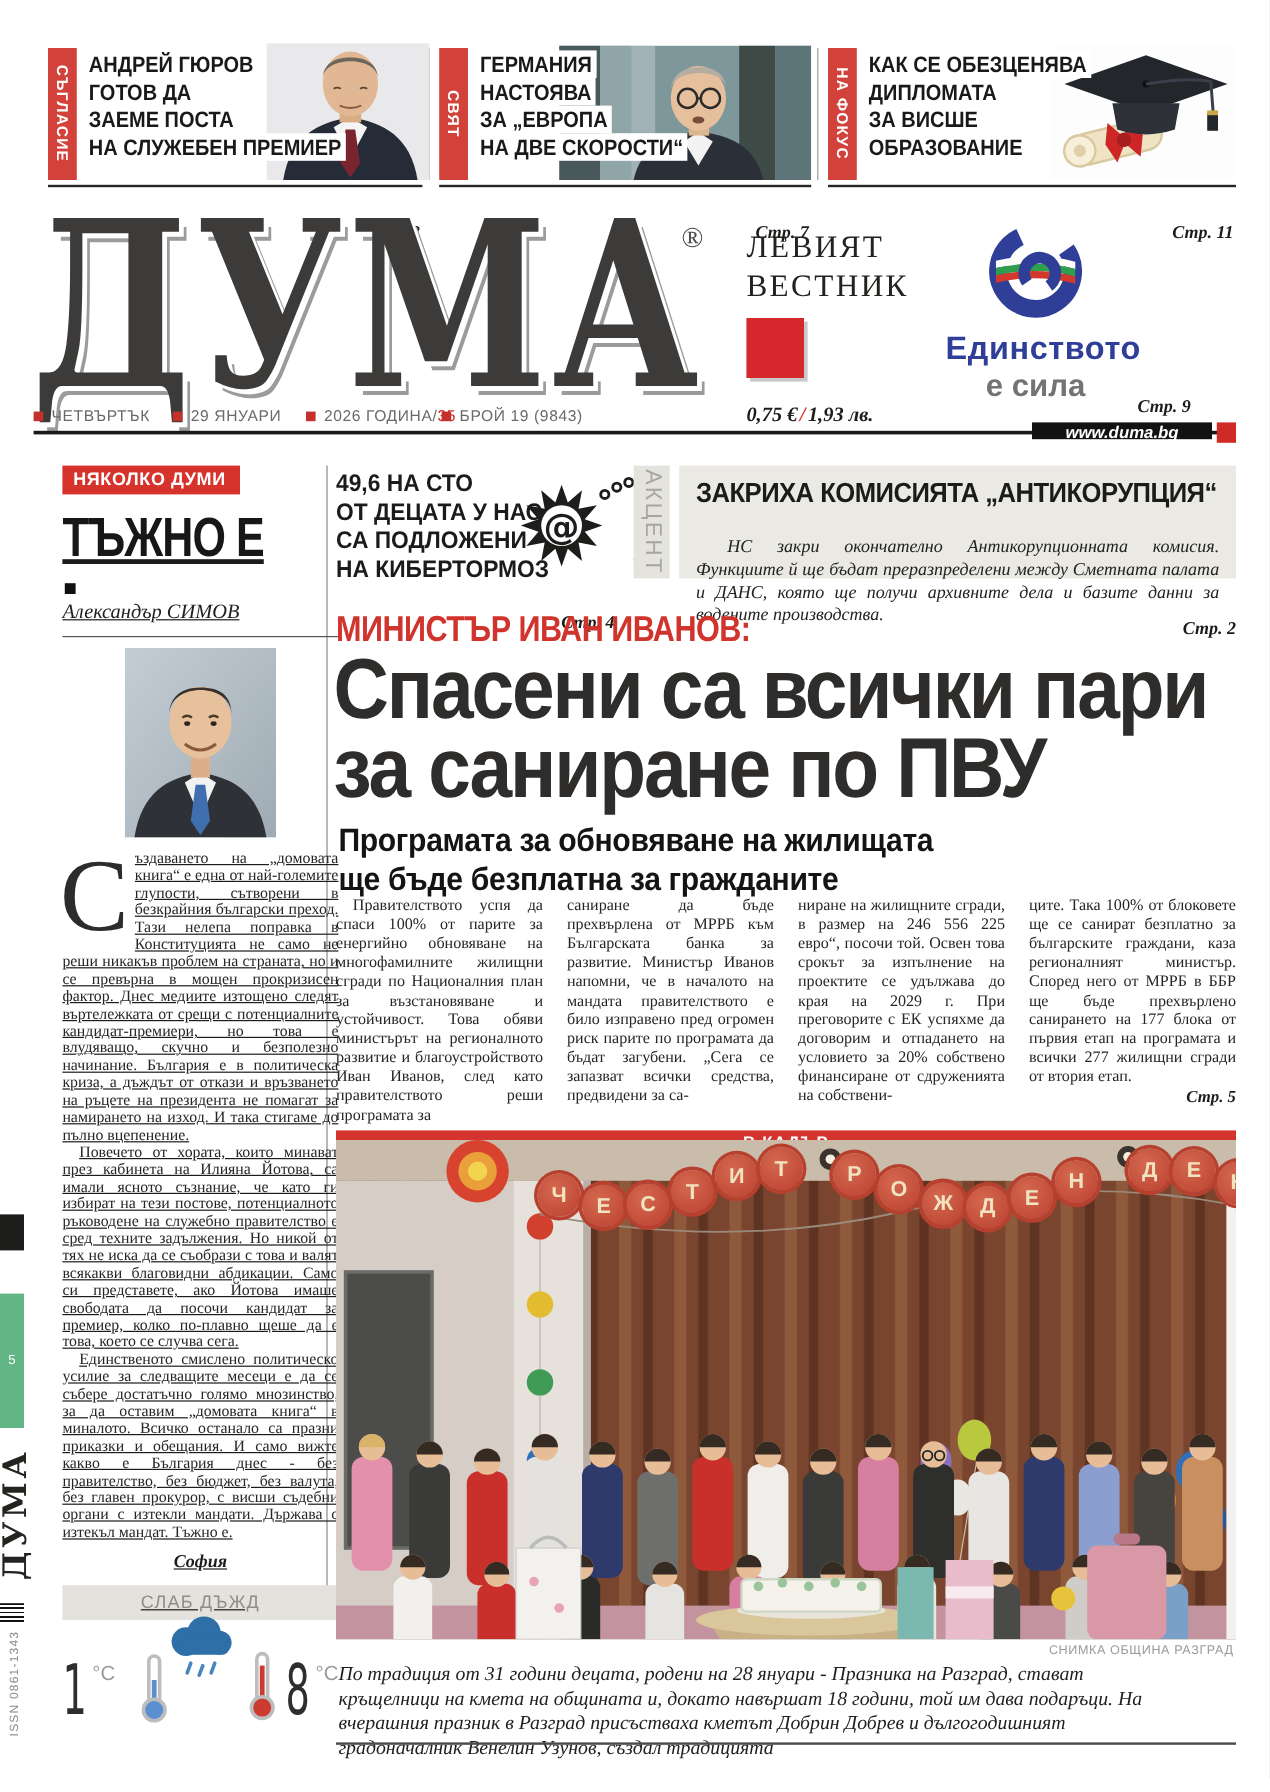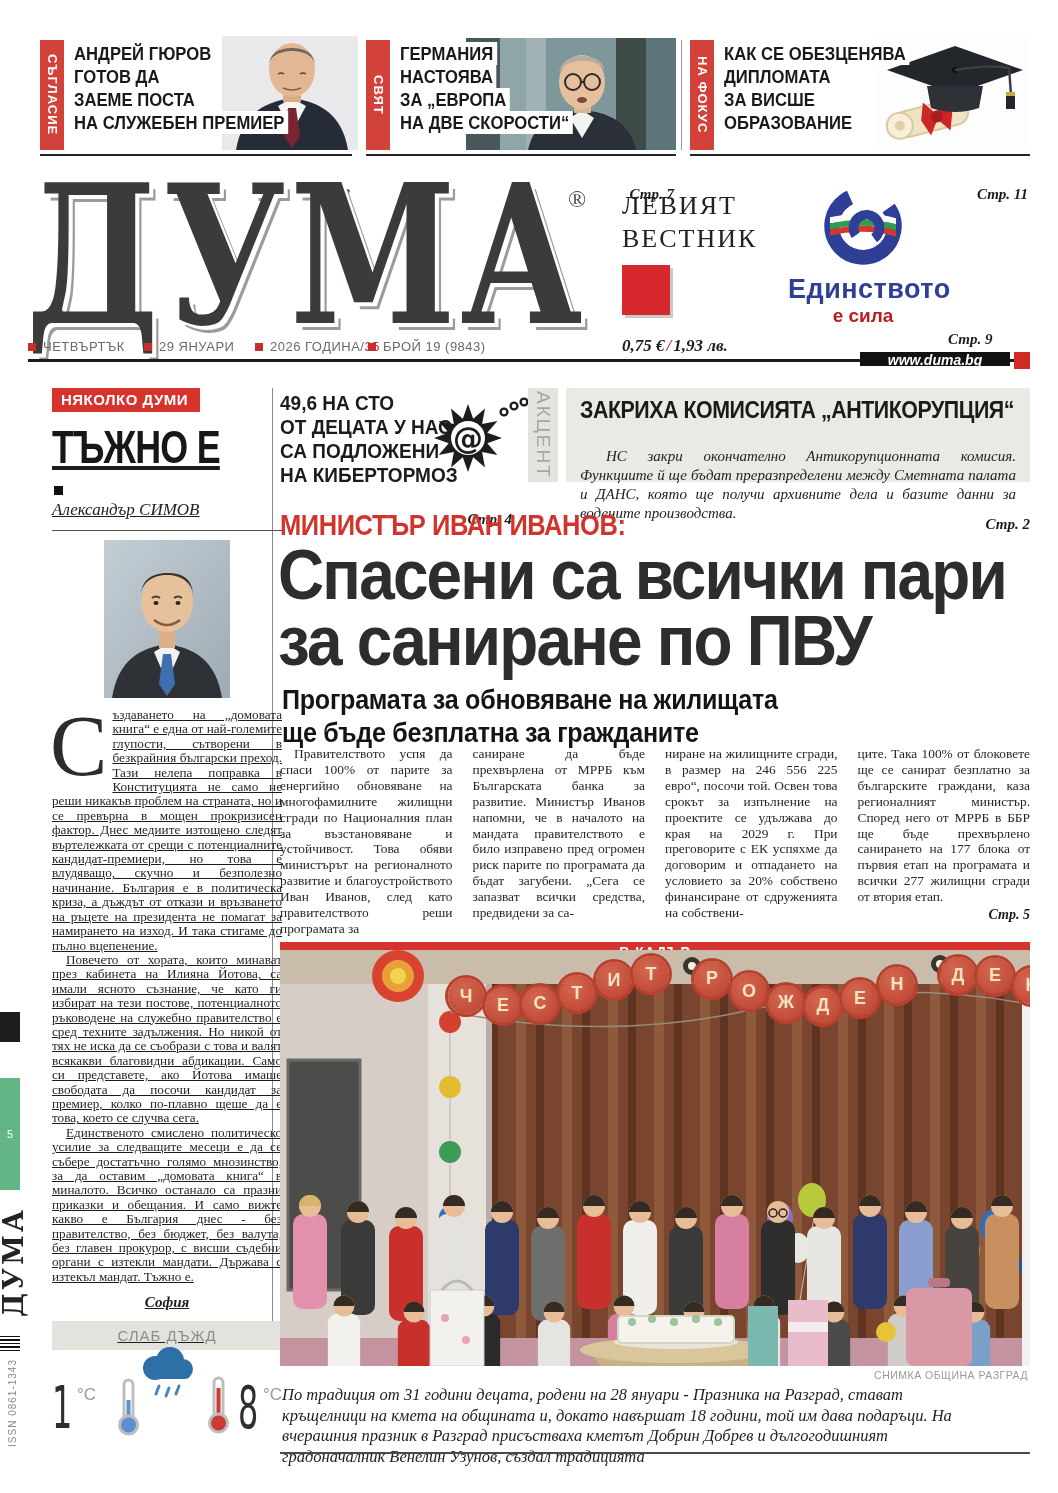--- a/index.html
+++ b/index.html
@@ -37,21 +37,21 @@
   
   .logo{left:26px;top:160px;font-family:"DejaVu Serif",serif;font-weight:bold;font-size:192px;
         line-height:1;letter-spacing:6px;color:#3c3b39;transform:scaleX(.78);transform-origin:0 0;
         text-shadow:5px 4px 0 #ffffff,8px 7px 0 #9b9b9b;white-space:nowrap;}
   .reg{left:568px;top:186px;font-size:24px;color:#4a4a48;font-family:"Liberation Serif",serif;}
   .tagline{left:622px;top:190px;font-family:"Liberation Serif",serif;font-size:26px;
            letter-spacing:2px;color:#22221f;line-height:1.25;}
   .mast-redsq{left:622px;top:265px;width:48px;height:50px;background:#d6282d;box-shadow:3px 3px 0 #c9c9c9;}
   .unity{left:788px;top:184px;width:150px;text-align:center;}
   .unity-t1{font-weight:bold;font-size:27px;color:#2f3f98;letter-spacing:.5px;margin-top:2px;}
-  .unity-t2{font-weight:bold;font-size:19px;color:#b91c1c;}
+  .unity-t2{font-weight:bold;font-size:26px;color:#737373;}
   .unity-page{left:948px;top:303px;}
   .price{left:622px;top:336px;font-family:"Liberation Serif",serif;font-weight:bold;
          font-style:italic;font-size:17px;color:#1d1d1b;}
   .price .sep{color:#d0342c;padding:0 2px;}
   .webbar{left:860px;top:352px;width:150px;height:14px;background:#121212;color:#fff;
           font-weight:bold;font-style:italic;font-size:14px;text-align:center;line-height:17px;z-index:3;}
   .webred{left:1014px;top:352px;width:16px;height:17px;background:#cf2b26;z-index:3;}
   .dateline-item{top:339px;font-size:13px;color:#6a6a68;letter-spacing:.5px;white-space:nowrap;}
   .dsq{display:inline-block;width:8px;height:8px;background:#c4312b;margin-right:7px;}
   .d3red{color:#c4312b;}

